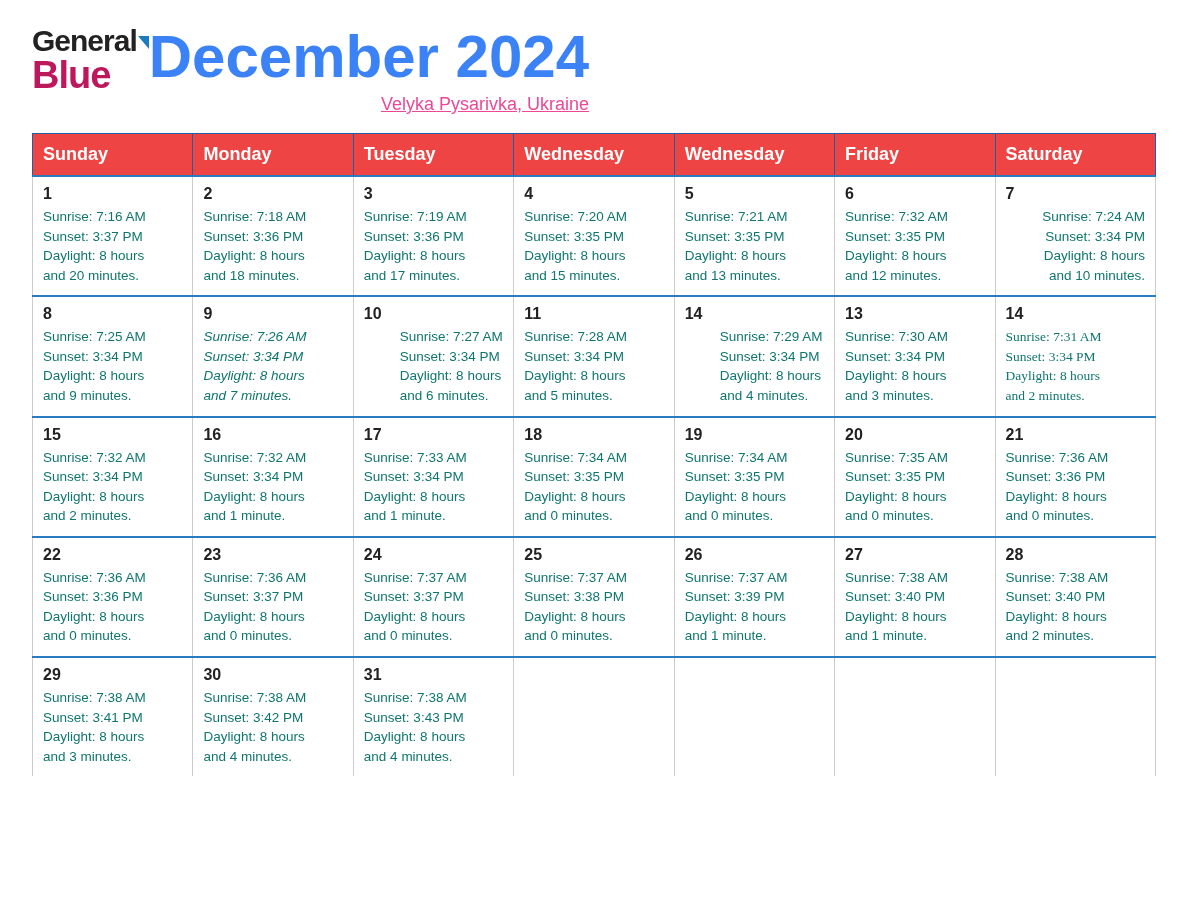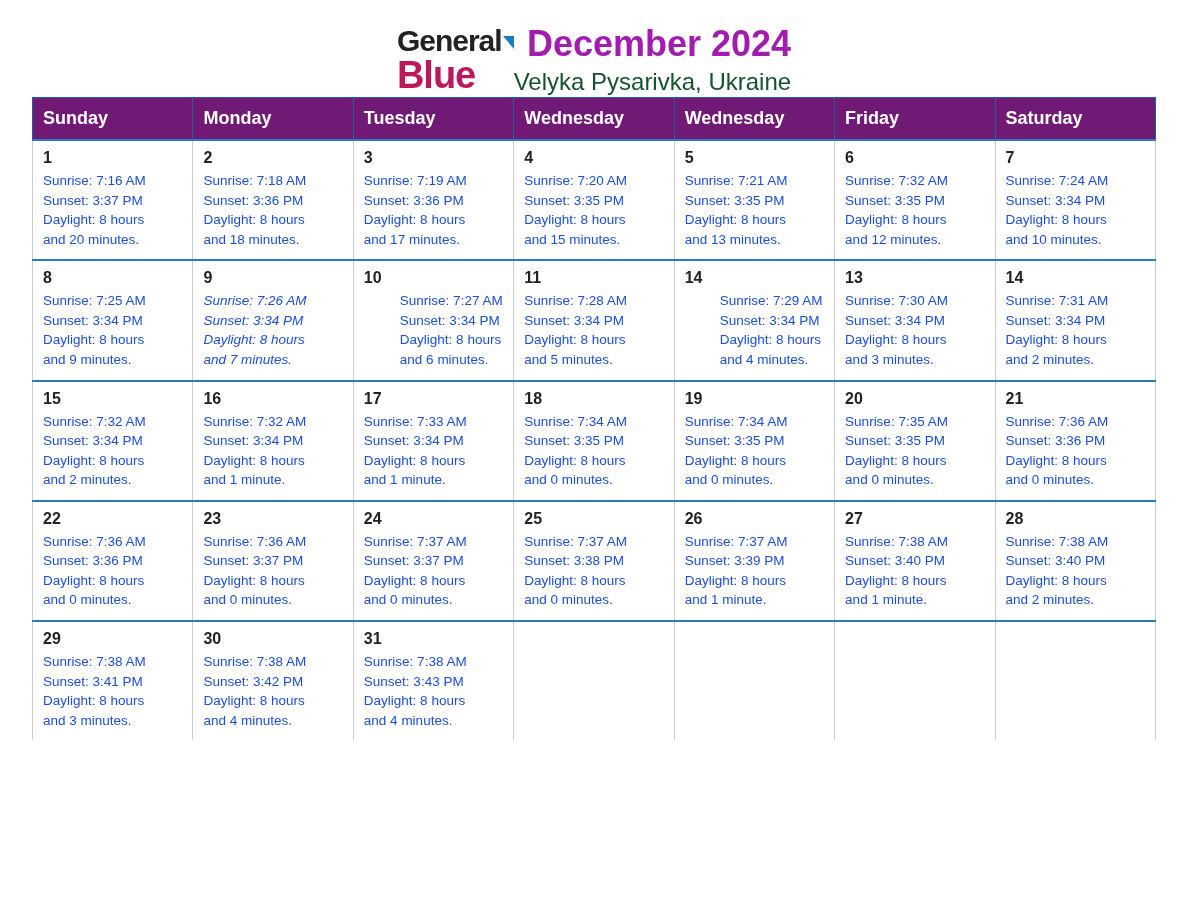--- a/index.html
+++ b/index.html
@@ -5,44 +5,46 @@
     * { box-sizing: border-box; margin: 0; padding: 0; }
     body {
       font-family: Arial, sans-serif;
       background: #fff;
       width: 1188px;
       min-height: 918px;
       padding: 24px 32px 32px 32px;
     }
     .header {
       display: flex;
-      justify-content: center;
+      justify-content: flex-start;
       align-items: flex-start;
+      margin-bottom: 18px;
     }
     .title-block {
       text-align: right;
     }
     .month-title {
-      font-size: 36px;
+      font-size: 60px;
       font-weight: bold;
-      color: #a21caf;
+      color: #3b82f6;
       line-height: 1.1;
     }
     .location {
-      font-size: 24px;
-      color: #14532d;
+      font-size: 18px;
+      color: #ec4899;
       margin-top: 4px;
+      text-decoration: underline;
     }
     table {
       width: 100%;
       border-collapse: collapse;
       table-layout: fixed;
     }
     thead tr th {
-      background: #701a75;
+      background: #ef4444;
       color: #fff;
       font-size: 18px;
       font-weight: bold;
       padding: 10px 10px;
       text-align: left;
       border: 1px solid #2060a0;
     }
     tbody tr td {
       vertical-align: top;
       border-left: 1px solid #ccc;
@@ -61,21 +63,21 @@
       border-left: 1px solid #ccc;
     }
     .day-num {
       font-size: 16px;
       font-weight: bold;
       margin-bottom: 4px;
       display: block;
     }
     .day-info {
       font-size: 13.5px;
-      color: #1d4ed8;
+      color: #0f766e;
       line-height: 1.45;
     }
     .empty-cell {
       background: #fff;
     }
     
     .logo-svg {
       display: flex;
       flex-direction: column;
     }
@@ -170,21 +172,21 @@
         </td>
         <td>
           <span class="day-num">6</span>
           <div class="day-info" style="white-space: pre-line;">Sunrise: 7:32 AM
 Sunset: 3:35 PM
 Daylight: 8 hours
 and 12 minutes.</div>
         </td>
         <td>
           <span class="day-num">7</span>
-          <div class="day-info" style="white-space: pre-line;">Sunrise: 7:24 AM
+          <div class="day-info" style="white-space: pre-line; text-align: right;">Sunrise: 7:24 AM
 Sunset: 3:34 PM
 Daylight: 8 hours
 and 10 minutes.</div>
         </td>
       </tr>
       <tr>
         <td>
           <span class="day-num">8</span>
           <div class="day-info" style="white-space: pre-line;">Sunrise: 7:25 AM
 Sunset: 3:34 PM
@@ -221,21 +223,21 @@
         </td>
         <td>
           <span class="day-num">13</span>
           <div class="day-info" style="white-space: pre-line;">Sunrise: 7:30 AM
 Sunset: 3:34 PM
 Daylight: 8 hours
 and 3 minutes.</div>
         </td>
         <td>
           <span class="day-num">14</span>
-          <div class="day-info" style="white-space: pre-line;">Sunrise: 7:31 AM
+          <div class="day-info" style="white-space: pre-line; font-family: Liberation Serif, serif;">Sunrise: 7:31 AM
 Sunset: 3:34 PM
 Daylight: 8 hours
 and 2 minutes.</div>
         </td>
       </tr>
       <tr>
         <td>
           <span class="day-num">15</span>
           <div class="day-info" style="white-space: pre-line;">Sunrise: 7:32 AM
 Sunset: 3:34 PM

